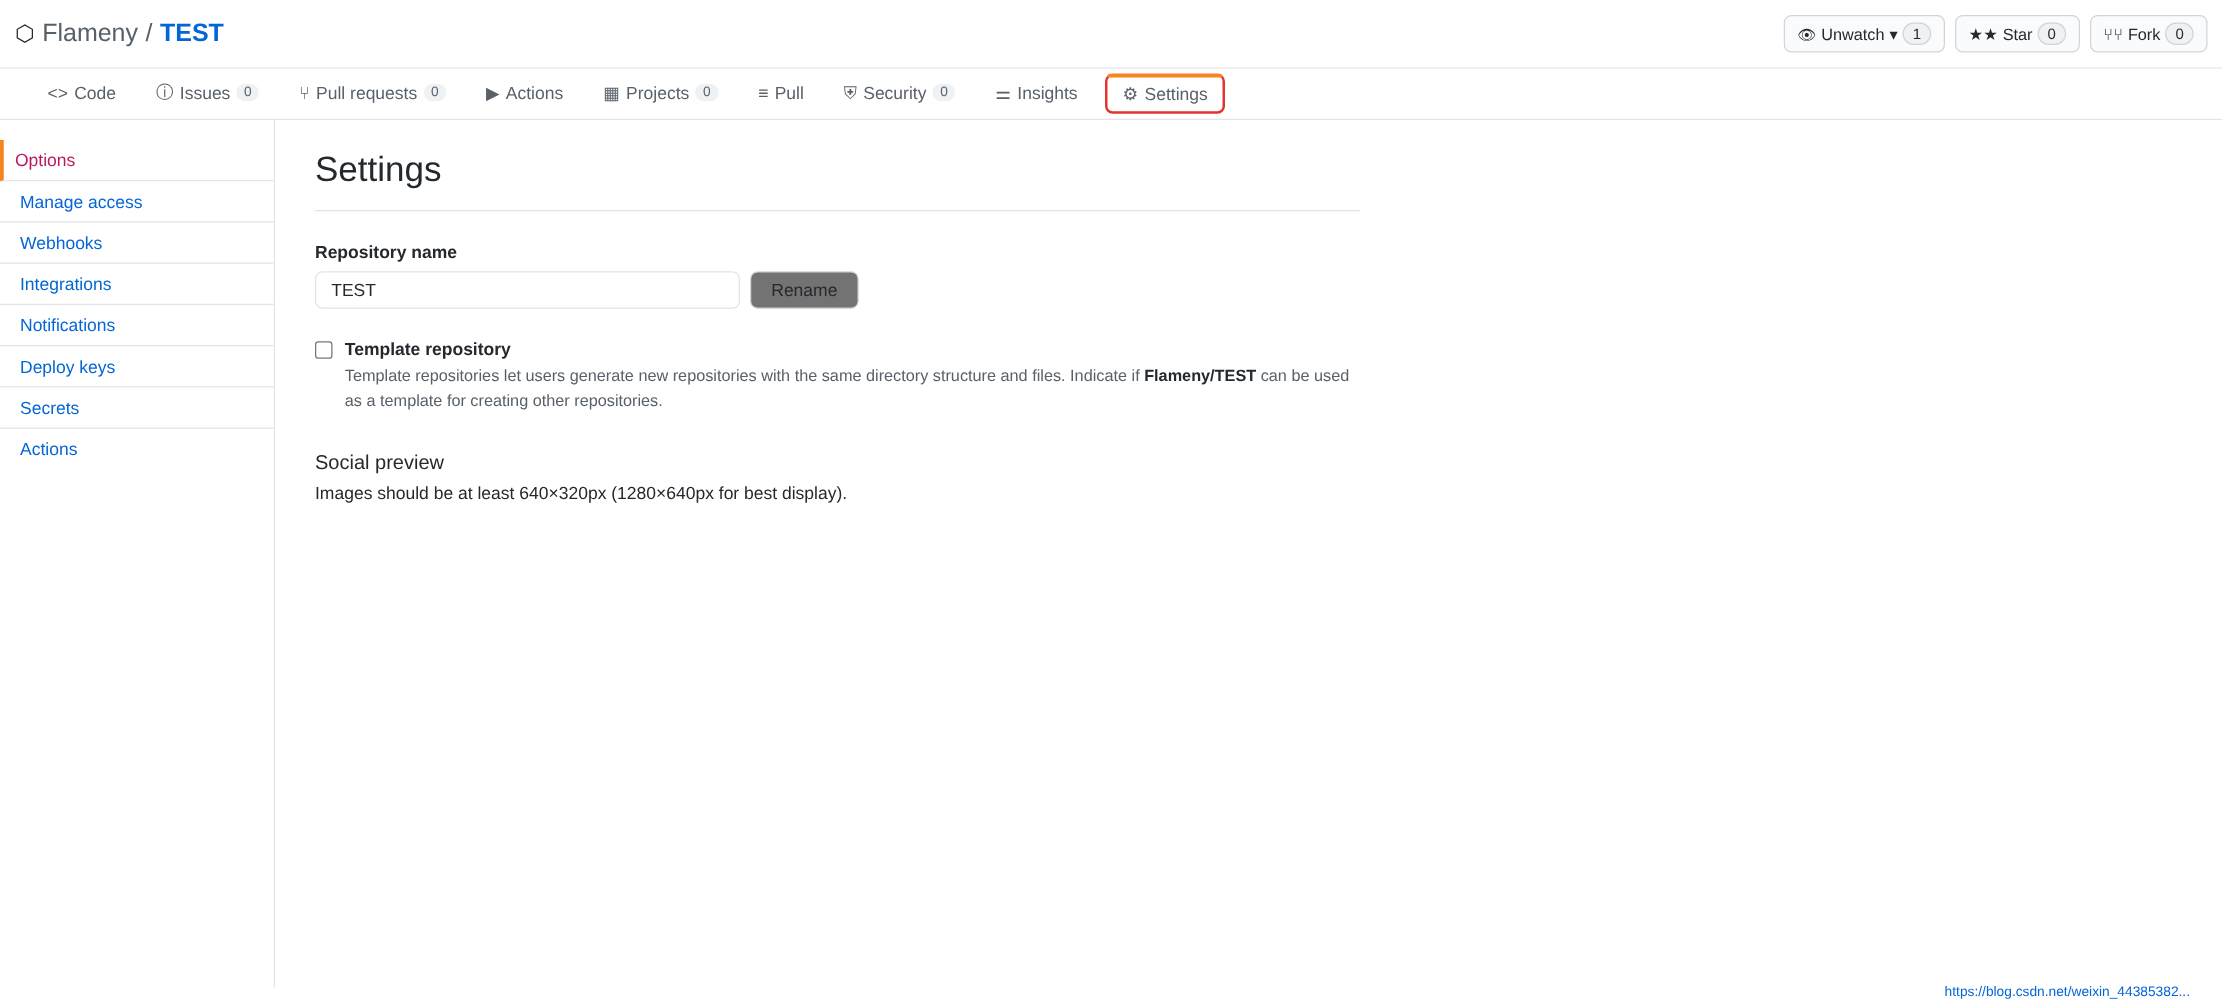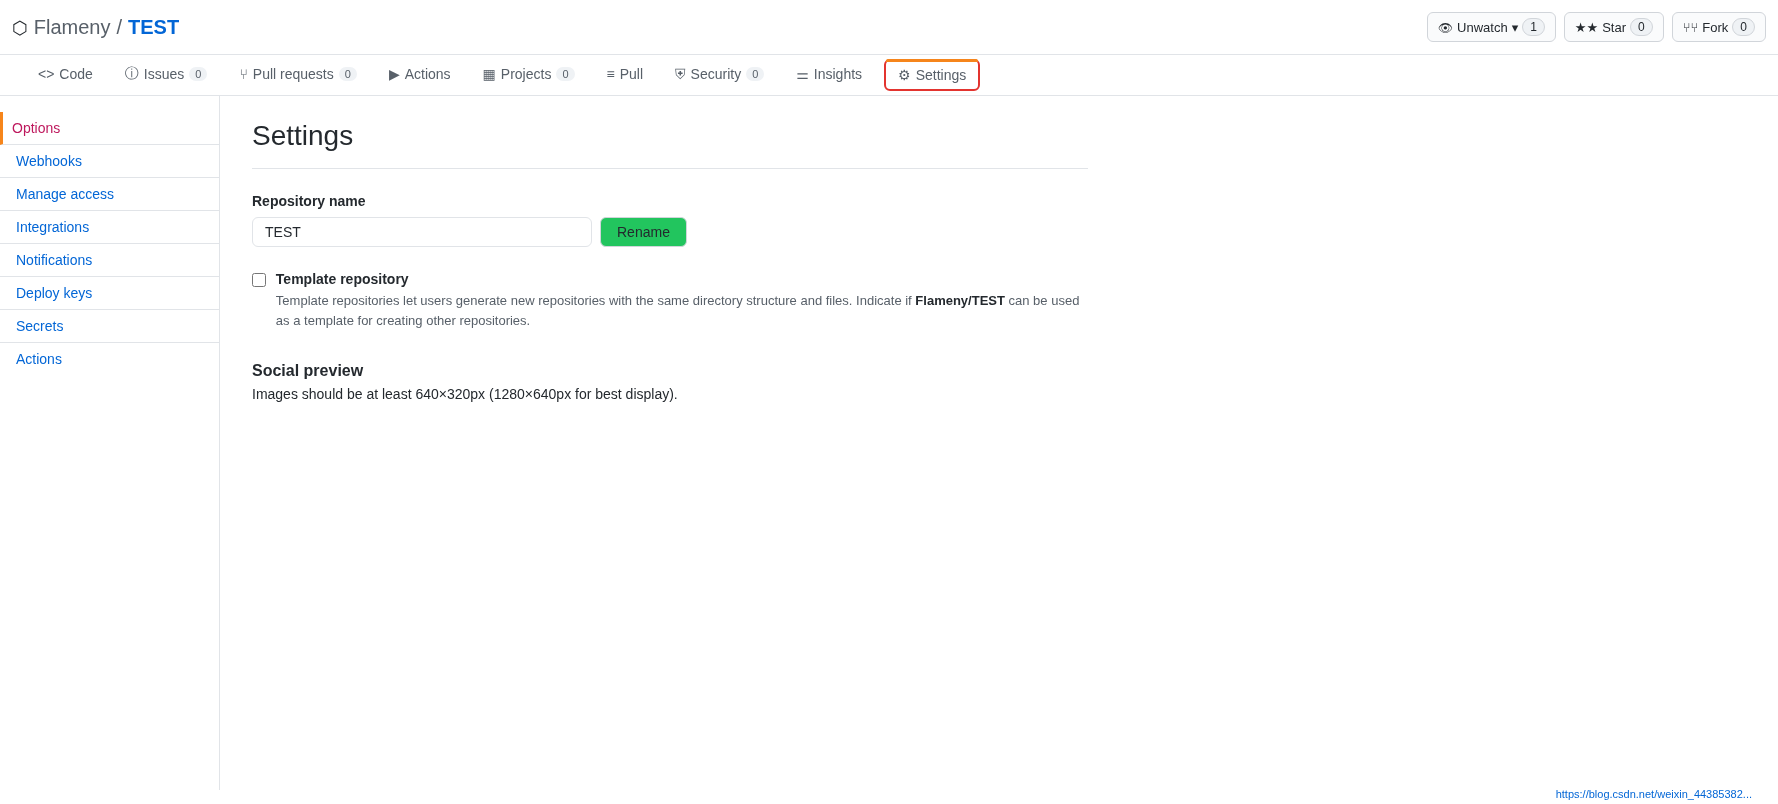--- a/index.html
+++ b/index.html
@@ -143,21 +143,21 @@
       border: 1px solid #e1e4e8;
       border-radius: 6px;
       padding: 6px 12px;
       font-size: 14px;
       color: #24292e;
       width: 340px;
       background: #fff;
     }
     .rename-btn {
       border: 1px solid #d1d5da;
-      background: #22c55e;
+      background: #737373;
       border-radius: 6px;
       padding: 6px 16px;
       font-size: 14px;
       color: #24292e;
       cursor: pointer;
     }
 
     .template-section {
       display: flex;
       align-items: flex-start;
@@ -183,21 +183,21 @@
       max-width: 820px;
     }
     .template-text .template-desc strong {
       font-weight: 600;
       color: #24292e;
     }
 
     .social-preview-section { margin-top: 8px; }
     .social-preview-title {
       font-size: 16px;
-      font-weight: 700;
+      font-weight: 400;
       color: #24292e;
       margin-bottom: 6px;
     }
     .social-preview-desc {
       font-size: 14px;
       color: #24292e;
       margin-bottom: 4px;
     }
     .social-preview-note {
       font-size: 14px;
@@ -299,24 +299,24 @@
   </a>
 </nav>
 
 <div class="layout">
 
   <nav class="sidebar">
     <a class="sidebar-item active">
       <span>Options</span>
     </a>
     <a class="sidebar-item">
+      <span>Manage access</span>
+    </a>
+    <a class="sidebar-item">
       <span>Webhooks</span>
-    </a>
-    <a class="sidebar-item">
-      <span>Manage access</span>
     </a>
     <a class="sidebar-item">
       <span>Integrations</span>
     </a>
     <a class="sidebar-item">
       <span>Notifications</span>
     </a>
     <a class="sidebar-item">
       <span>Deploy keys</span>
     </a>

